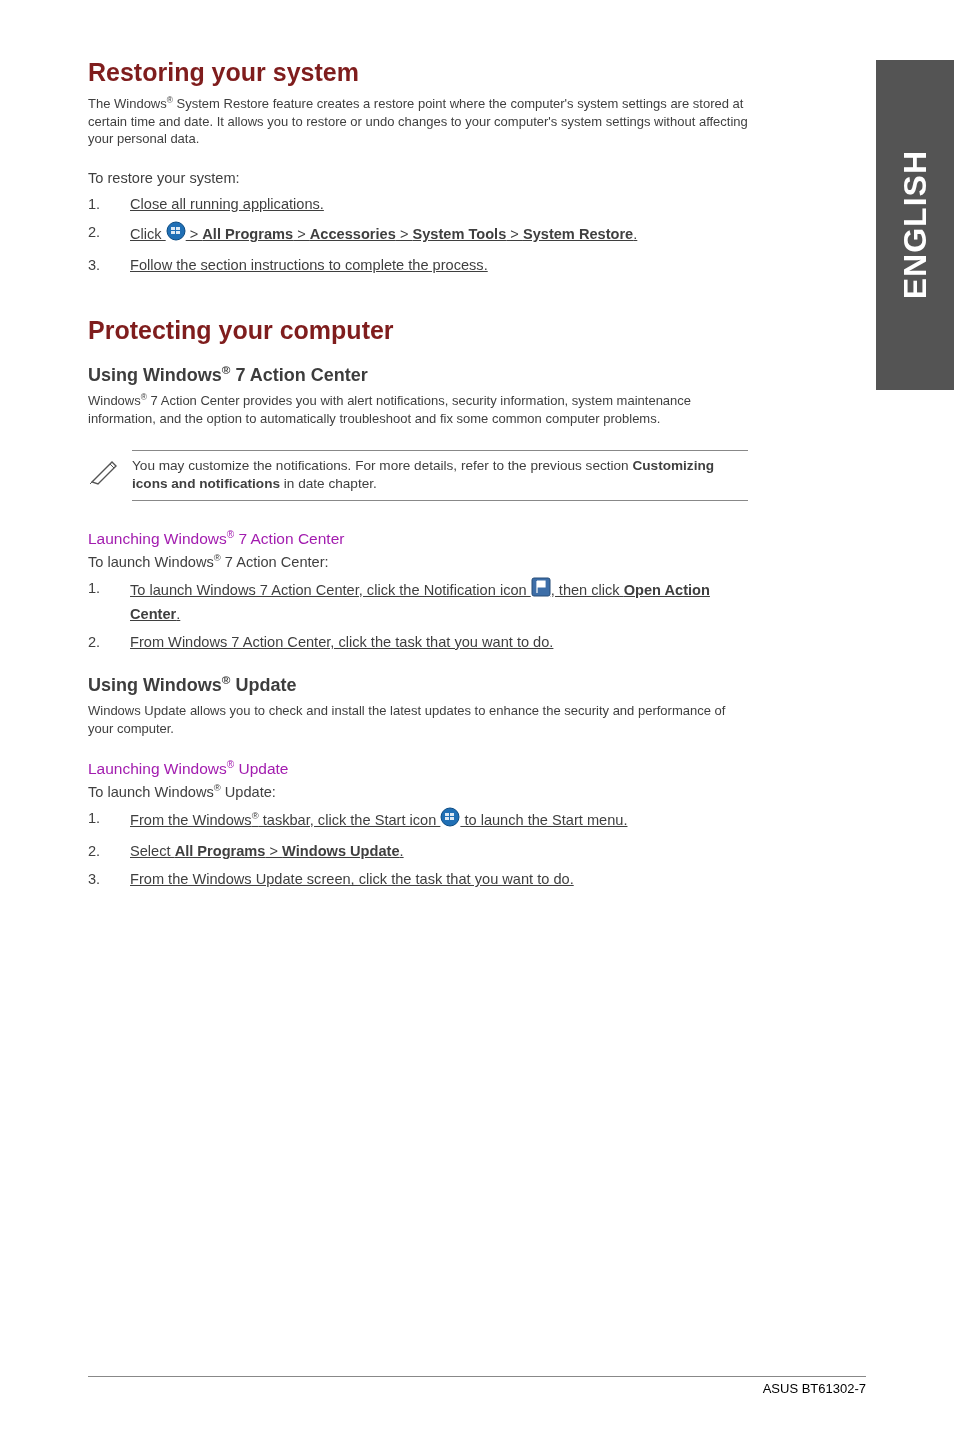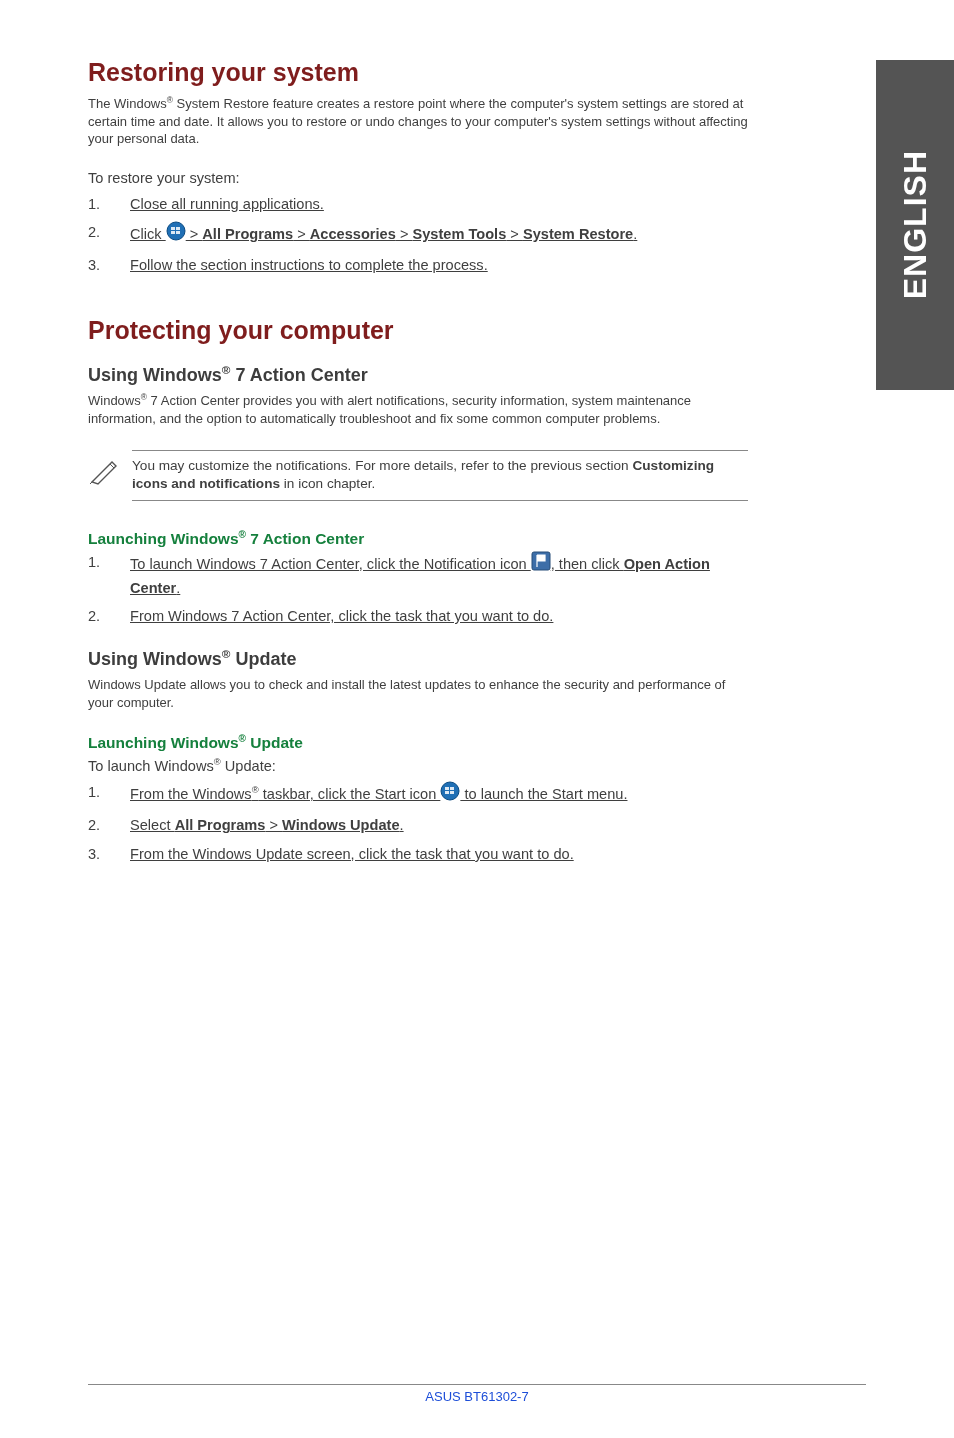--- a/index.html
+++ b/index.html
@@ -72,22 +72,22 @@
   .txt b { font-weight: bold; }
   h2 {
     font-size: 18px;
     font-weight: bold;
     color: #3d3d3d;
     margin-top: 18px;
     margin-bottom: 6px;
   }
   h3 {
     font-size: 15.5px;
-    font-weight: bold;
-    color: #15803d;
+    font-weight: normal;
+    color: #a21caf;
     margin-bottom: 4px;
   }
   sup { font-size: 0.65em; vertical-align: super; }
   .note-box {
     margin: 16px 0 28px 0;
     display: flex;
     align-items: flex-start;
   }
   .note-icon {
     width: 44px;
@@ -105,29 +105,29 @@
   }
   .note-text b { font-weight: bold; }
   .icon-inline {
     display: inline-block;
     vertical-align: middle;
     position: relative;
     top: -1px;
   }
   .footer {
     position: absolute;
-    bottom: 34px;
+    bottom: 42px;
     left: 88px;
     right: 88px;
     border-top: 1px solid #888;
     padding-top: 4px;
     display: flex;
-    justify-content: center;
+    justify-content: flex-end;
     font-size: 13px;
-    color: #1d4ed8;
+    color: #000000;
   }
   .section-block { margin-top: 20px; }
 </style>
 </head>
 <body>
 
 <div class="side-tab">
   <span>ENGLISH</span>
 </div>
 
@@ -169,27 +169,30 @@
 
   <div class="note-box">
     <div class="note-icon">
       <svg width="34" height="34" viewBox="0 0 34 34">
           <path d="M6 28 L24 10 L28 14 L10 32 L4 30 Z" fill="none" stroke="#555" stroke-width="1.4"></path>
           <path d="M22 12 L26 16" stroke="#555" stroke-width="1"></path>
           <path d="M4 30 L2 32" stroke="#555" stroke-width="1"></path>
         </svg>
     </div>
     <div class="note-text">
-      <span>You may customize the notifications. For more details, refer to the previous section </span><b>Customizing icons and notifications</b><span> in icon chapter.</span>
+      <span>You may customize the notifications. For more details, refer to the previous section </span><b>Customizing icons and notifications</b><span> in date chapter.</span>
     </div>
   </div>
 
   <h3>
     <span>Launching Windows</span><sup>®</sup><span> 7 Action Center</span>
   </h3>
+  <p class="sub-bold">
+    <span>To launch Windows</span><sup>®</sup><span> 7 Action Center:</span>
+  </p>
   <ol>
     <li>
       <span class="num">1.</span>
       <span class="txt">
         <span>To launch Windows 7 Action Center, click the Notification icon </span><span class="icon-inline"><svg width="20" height="20" viewBox="0 0 20 20">
               <rect x="1" y="1" width="18" height="18" rx="2" fill="#3d6ea8" stroke="#274d78"></rect>
               <path d="M6 4 v12 M6 4 h8 v6 h-8" fill="#fff" stroke="#fff" stroke-width="1.2"></path>
             </svg></span><span>, then click </span><b>Open Action Center</b><span>.</span>
       </span>
     </li>

